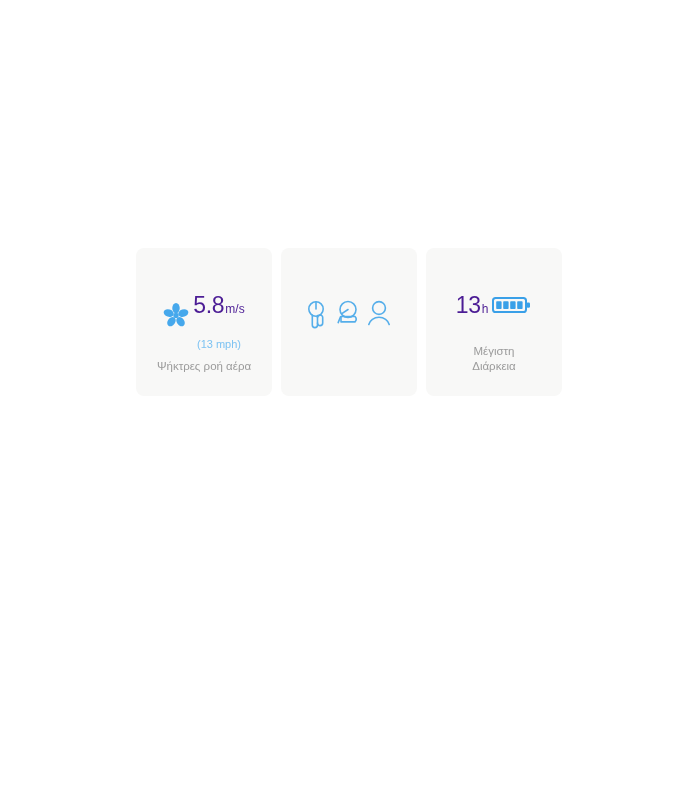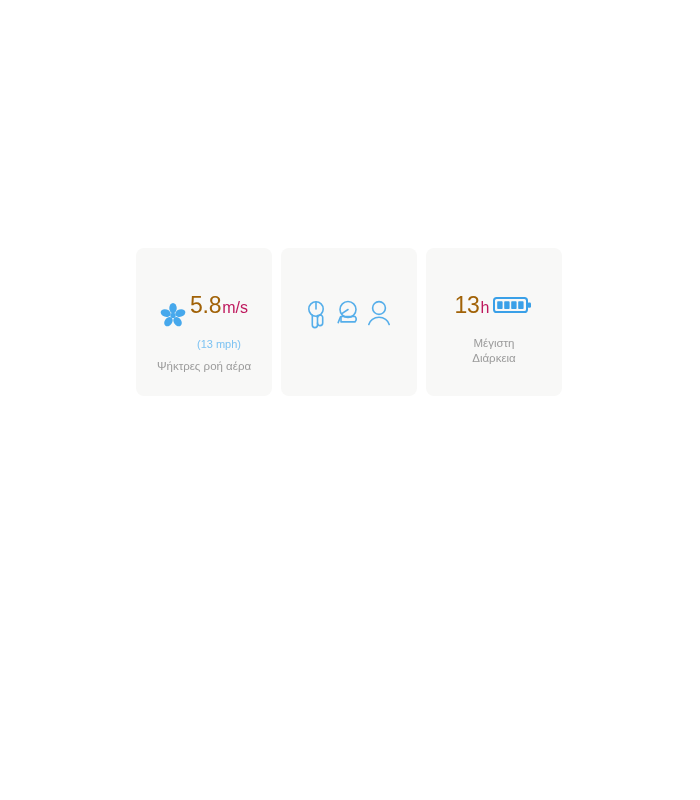--- a/index.html
+++ b/index.html
@@ -55,37 +55,37 @@
     display: flex;
     flex-direction: column;
     align-items: flex-start;
   }
   .value-line {
     display: flex;
     align-items: baseline;
   }
   .big-value {
     font-size: 23px;
-    color: #a16207;
+    color: #4c1d95;
     line-height: 1;
     letter-spacing: -0.3px;
   }
   .unit {
-    font-size: 16px;
-    color: #be185d;
+    font-size: 12px;
+    color: #4c1d95;
     margin-left: 1px;
   }
   .sub-value {
     font-size: 11px;
     color: #7cc2f2;
     margin-top: 21px;
     align-self: center;
   }
   .card-label {
-    margin-top: 19px;
+    margin-top: 27px;
     font-size: 11.5px;
     line-height: 15px;
     color: #9b9b9b;
     text-align: center;
     white-space: pre-line;
     padding: 0 6px;
   }
   .icon-svg { display: block; }
   .flow-card .card-label { margin-top: 9px; }
 </style>

